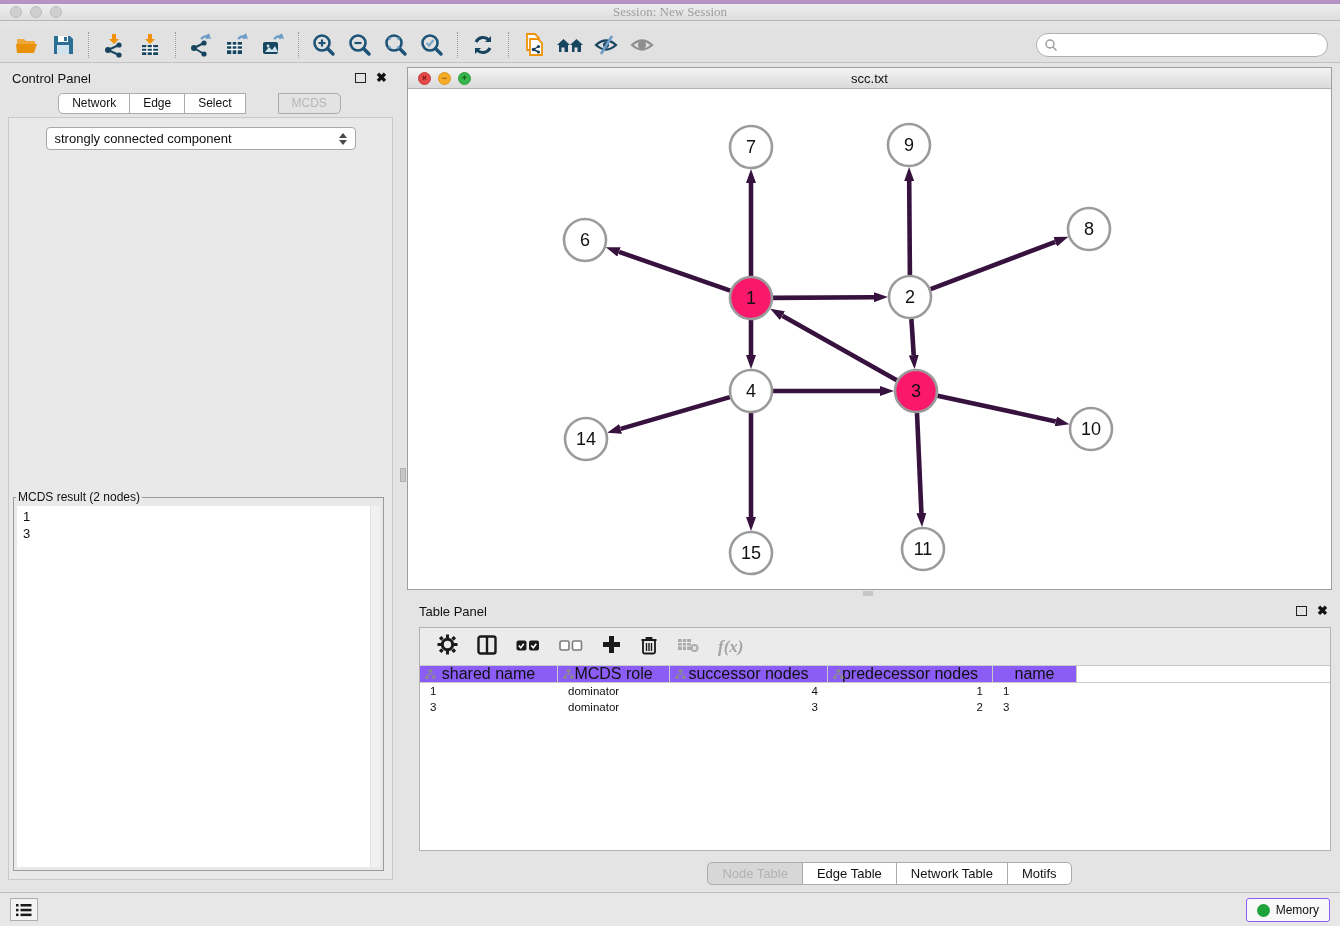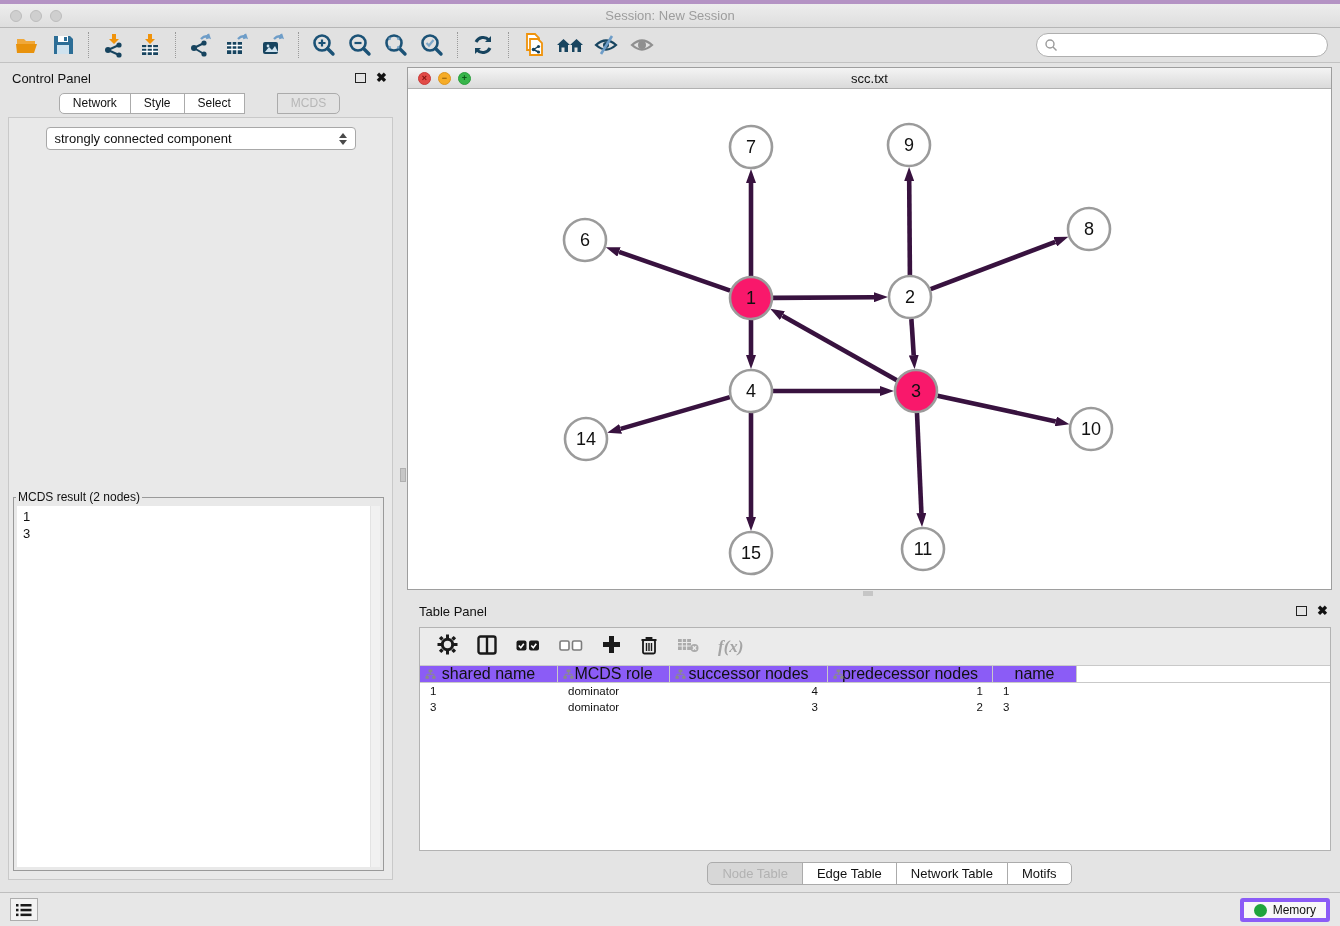--- a/index.html
+++ b/index.html
@@ -6,23 +6,23 @@
   html,body { width:1340px; height:926px; }
   body {
     font-family: "Liberation Sans", sans-serif;
     background:#E4E4E4; position:relative; overflow:hidden;
     -webkit-font-smoothing:antialiased;
   }
   .abs { position:absolute; }
 
   
   .purple-top { top:0; left:0; right:0; height:4px; background:#B493C4; }
-  .titlebar { top:4px; left:0; right:0; height:24px;
+  .titlebar { top:4px; left:0; right:0; height:17px;
     background:linear-gradient(#EDEDED,#DEDEDE); border-bottom:1px solid #B6B6B6;
-    display:flex; align-items:center; }
+    display:flex; align-items:center;font-family:Liberation Serif, serif; }
   .tl-group { display:flex; gap:8px; margin-left:10px; }
   .tl { width:12px; height:12px; border-radius:50%; background:#CFCFCF; border:1px solid #BDBDBD; }
   .win-title { position:absolute; left:0; right:0; text-align:center; color:#9D9D9D; font-size:13px; }
 
   
   .main-toolbar { top:28px; left:0; right:0; height:35px; background:#E1E1E1;
     border-bottom:1px solid #C2C2C2; display:flex; align-items:center; padding-left:12px; }
   .tb-btn { width:30px; height:28px; display:flex; align-items:center; justify-content:center; }
   .tb-gap { width:6px; }
   .tb-sep { width:1px; height:26px; border-left:1px dotted #9A9A9A; margin:0 10px; }
@@ -98,21 +98,21 @@
   .t-cell { font-size:11.5px; color:#111; line-height:16px; white-space:nowrap; overflow:hidden; }
   .tp-tabs { position:absolute; left:0; right:0; bottom:7px; display:flex; justify-content:center; }
   .tp-tabs .tab { font-size:13px; padding:3px 14px; }
   .tp-tabs .tab.active { background:#D7D7D7; color:#B2B2B2; border-radius:5px 0 0 5px; }
 
   
   .status-bar { left:0; right:0; bottom:0; height:34px; background:#E7E7E7; border-top:1px solid #BEBEBE; }
   .list-btn { position:absolute; left:10px; top:5px; width:28px; height:23px; background:#F3F3F3;
     border:1px solid #ADADAD; display:flex; align-items:center; justify-content:center; }
   .memory-btn { position:absolute; right:10px; top:5px; height:24px; background:#F8F8F8;
-    border:4px solid #8b5cf6; border-radius:3px; display:flex; align-items:center; gap:6px; padding:0 10px; }
+    border:1px solid #8b5cf6; border-radius:3px; display:flex; align-items:center; gap:6px; padding:0 10px; }
   .memory-dot { width:13px; height:13px; border-radius:50%; background:#1FA43C; }
   .memory-label { font-size:12px; color:#111; }
 </style>
 </head>
 <body>
 
 <div class="abs purple-top"></div>
 <div class="abs titlebar">
   <div class="tl-group">
     <div class="tl"></div>
@@ -271,21 +271,21 @@
 <div class="abs control-panel">
   <div class="panel-head">
     <span class="panel-title">Control Panel</span>
     <span class="panel-head-icons">
       <span class="float-icon"></span>
       <span class="close-icon">✖</span>
     </span>
   </div>
   <div class="cp-tabs">
       <div class="tab">Network</div>
-      <div class="tab">Style</div>
+      <div class="tab">Edge</div>
       <div class="tab">Select</div>
       <div class="tab active">MCDS</div>
     </div>
   <div class="cp-inner">
     <div class="dropdown">
       <span class="dropdown-value">strongly connected component</span>
       <span class="stepper">
         <span class="tri-up"></span>
           <span class="tri-down"></span>
       </span>

